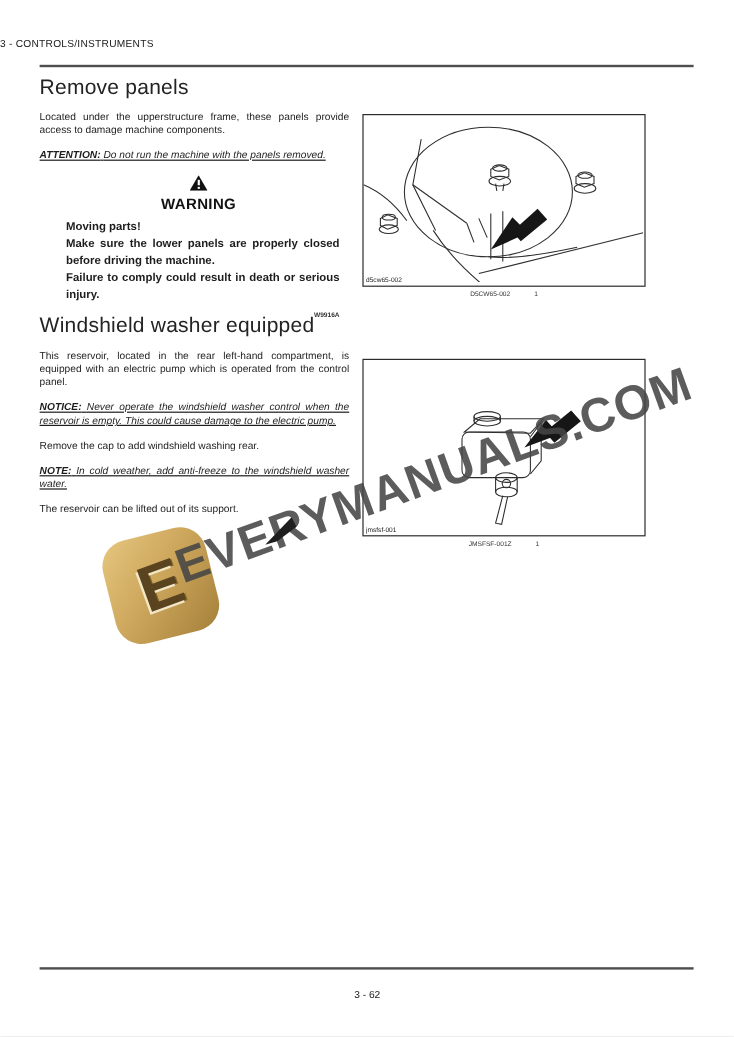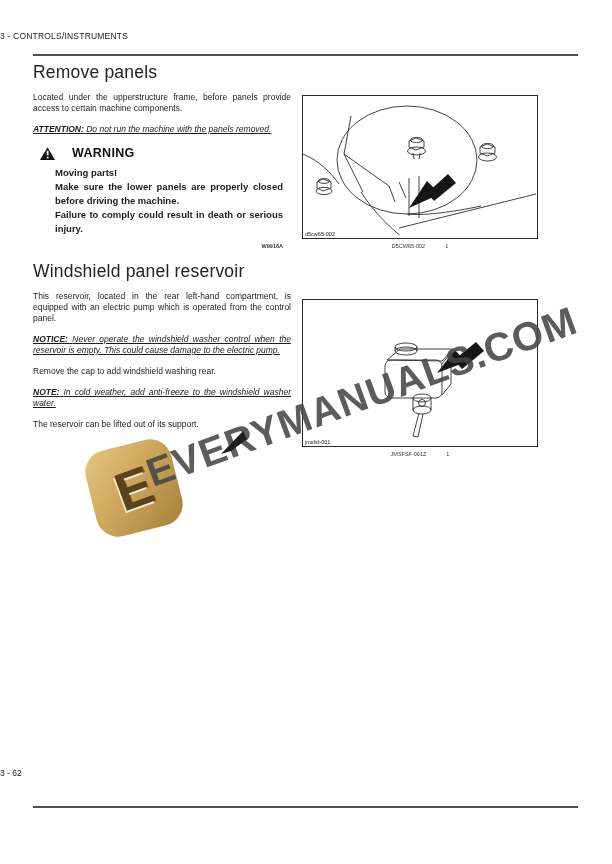--- a/index.html
+++ b/index.html
@@ -6,32 +6,32 @@
   .page{
     position:relative;width:612px;height:864px;background:#ffffff;
     font-family:"Liberation Sans", sans-serif;color:#1d1d1d;
     overflow:hidden;margin:0 auto;box-shadow:0 0 6px rgba(0,0,0,.25);
   }
   .hdr{position:absolute;top:31px;left:0;width:100%;
        font-size:8.5px;letter-spacing:.2px;color:#222;}
   .rule{position:absolute;left:33px;width:545px;height:2px;background:#4e4e4e;}
   .rule.top{top:54px;}
   .rule.bottom{top:806px;}
-  .ftr{position:absolute;top:768px;left:0;width:100%;
+  .ftr{position:absolute;top:824px;left:0;width:100%;text-align:center;
        font-size:8.5px;color:#222;}
 
   .col{position:absolute;left:33px;width:258px;}
   .col.s1{top:62px;}
   .col.s2{top:261px;}
   h1{font-size:17.5px;font-weight:400;margin:0 0 9px 0;color:#232323;letter-spacing:.2px;}
   p.body{font-size:8.5px;line-height:11px;margin:0 0 10px 0;text-align:justify;}
   p.body:last-child{margin-bottom:0;}
   .att b,.att i{font-style:italic;text-decoration:underline;}
   .att .lbl{font-weight:bold;}
-  .warn-head{display:flex;align-items:flex-start;gap:17px;margin:11px 0 6px 7px;}
+  .warn-head{display:flex;align-items:center;gap:4px;margin:11px 0 6px 7px;flex-direction:column;}
   .warn-head .wlabel{font-weight:bold;font-size:12.5px;letter-spacing:.3px;color:#111;}
   .warn-icon{width:15px;height:13px;display:inline-block;}
   .warn-body{margin-left:22px;width:228px;font-weight:bold;font-size:9.5px;line-height:14px;}
   .warn-body p{margin:0;text-align:justify;}
   .warn-body p.first{text-align:left;}
   .warn-code{text-align:right;font-size:5.5px;font-weight:bold;color:#333;margin-top:3px;}
 
   .fig{position:absolute;left:302px;width:236px;}
   .fig.f1{top:95px;}
   .fig.f2{top:299px;}
@@ -63,21 +63,21 @@
 </head>
 <body>
 
 <div class="page">
 
   <div class="hdr">3 - CONTROLS/INSTRUMENTS</div>
   <div class="rule top"></div>
 
   <div class="col s1">
     <h1>Remove panels</h1>
-    <p class="body">Located under the upperstructure frame, before panels provide access to certain machine components.</p>
+    <p class="body">Located under the upperstructure frame, these panels provide access to damage machine components.</p>
     <p class="body att"><i><span class="lbl">ATTENTION:</span> <span>Do not run the machine with the panels removed.</span></i></p>
     <div class="warn-head">
       <span class="warn-icon">
         <svg width="15" height="13" viewBox="0 0 20 17">
           <path d="M10 0 L20 17 L0 17 Z" fill="#111"></path>
           <rect x="9" y="5" width="2.4" height="6" fill="#fff"></rect>
           <rect x="9" y="12.8" width="2.4" height="2.2" fill="#fff"></rect>
         </svg>
       </span>
       <span class="wlabel">WARNING</span>
@@ -121,21 +121,21 @@
           <ellipse cx="21" cy="85" rx="5.5" ry="2.4"></ellipse>
           <ellipse cx="21" cy="95" rx="8" ry="3.6"></ellipse>
         </g>
       </svg>
       <span class="inner-label">d5cw65-002</span>
     </div>
     <figcaption><span>D5CW65-002</span><span class="num">1</span></figcaption>
   </figure>
 
   <div class="col s2">
-    <h1>Windshield panel reservoir</h1>
+    <h1>Windshield washer equipped</h1>
     <p class="body">This reservoir, located in the rear left-hand compartment, is equipped with an electric pump which is operated from the control panel.</p>
     <p class="body att"><i><span class="lbl">NOTICE:</span> <span>Never operate the windshield washer control when the reservoir is empty. This could cause damage to the electric pump.</span></i></p>
     <p class="body">Remove the cap to add windshield washing rear.</p>
     <p class="body att"><i><span class="lbl">NOTE:</span> <span>In cold weather, add anti-freeze to the windshield washer water.</span></i></p>
     <p class="body">The reservoir can be lifted out of its support.</p>
   </div>
 
   <figure class="fig f2">
     <div class="fig-box">
       <svg class="line-art" width="233" height="143" viewBox="0 0 233 143">

